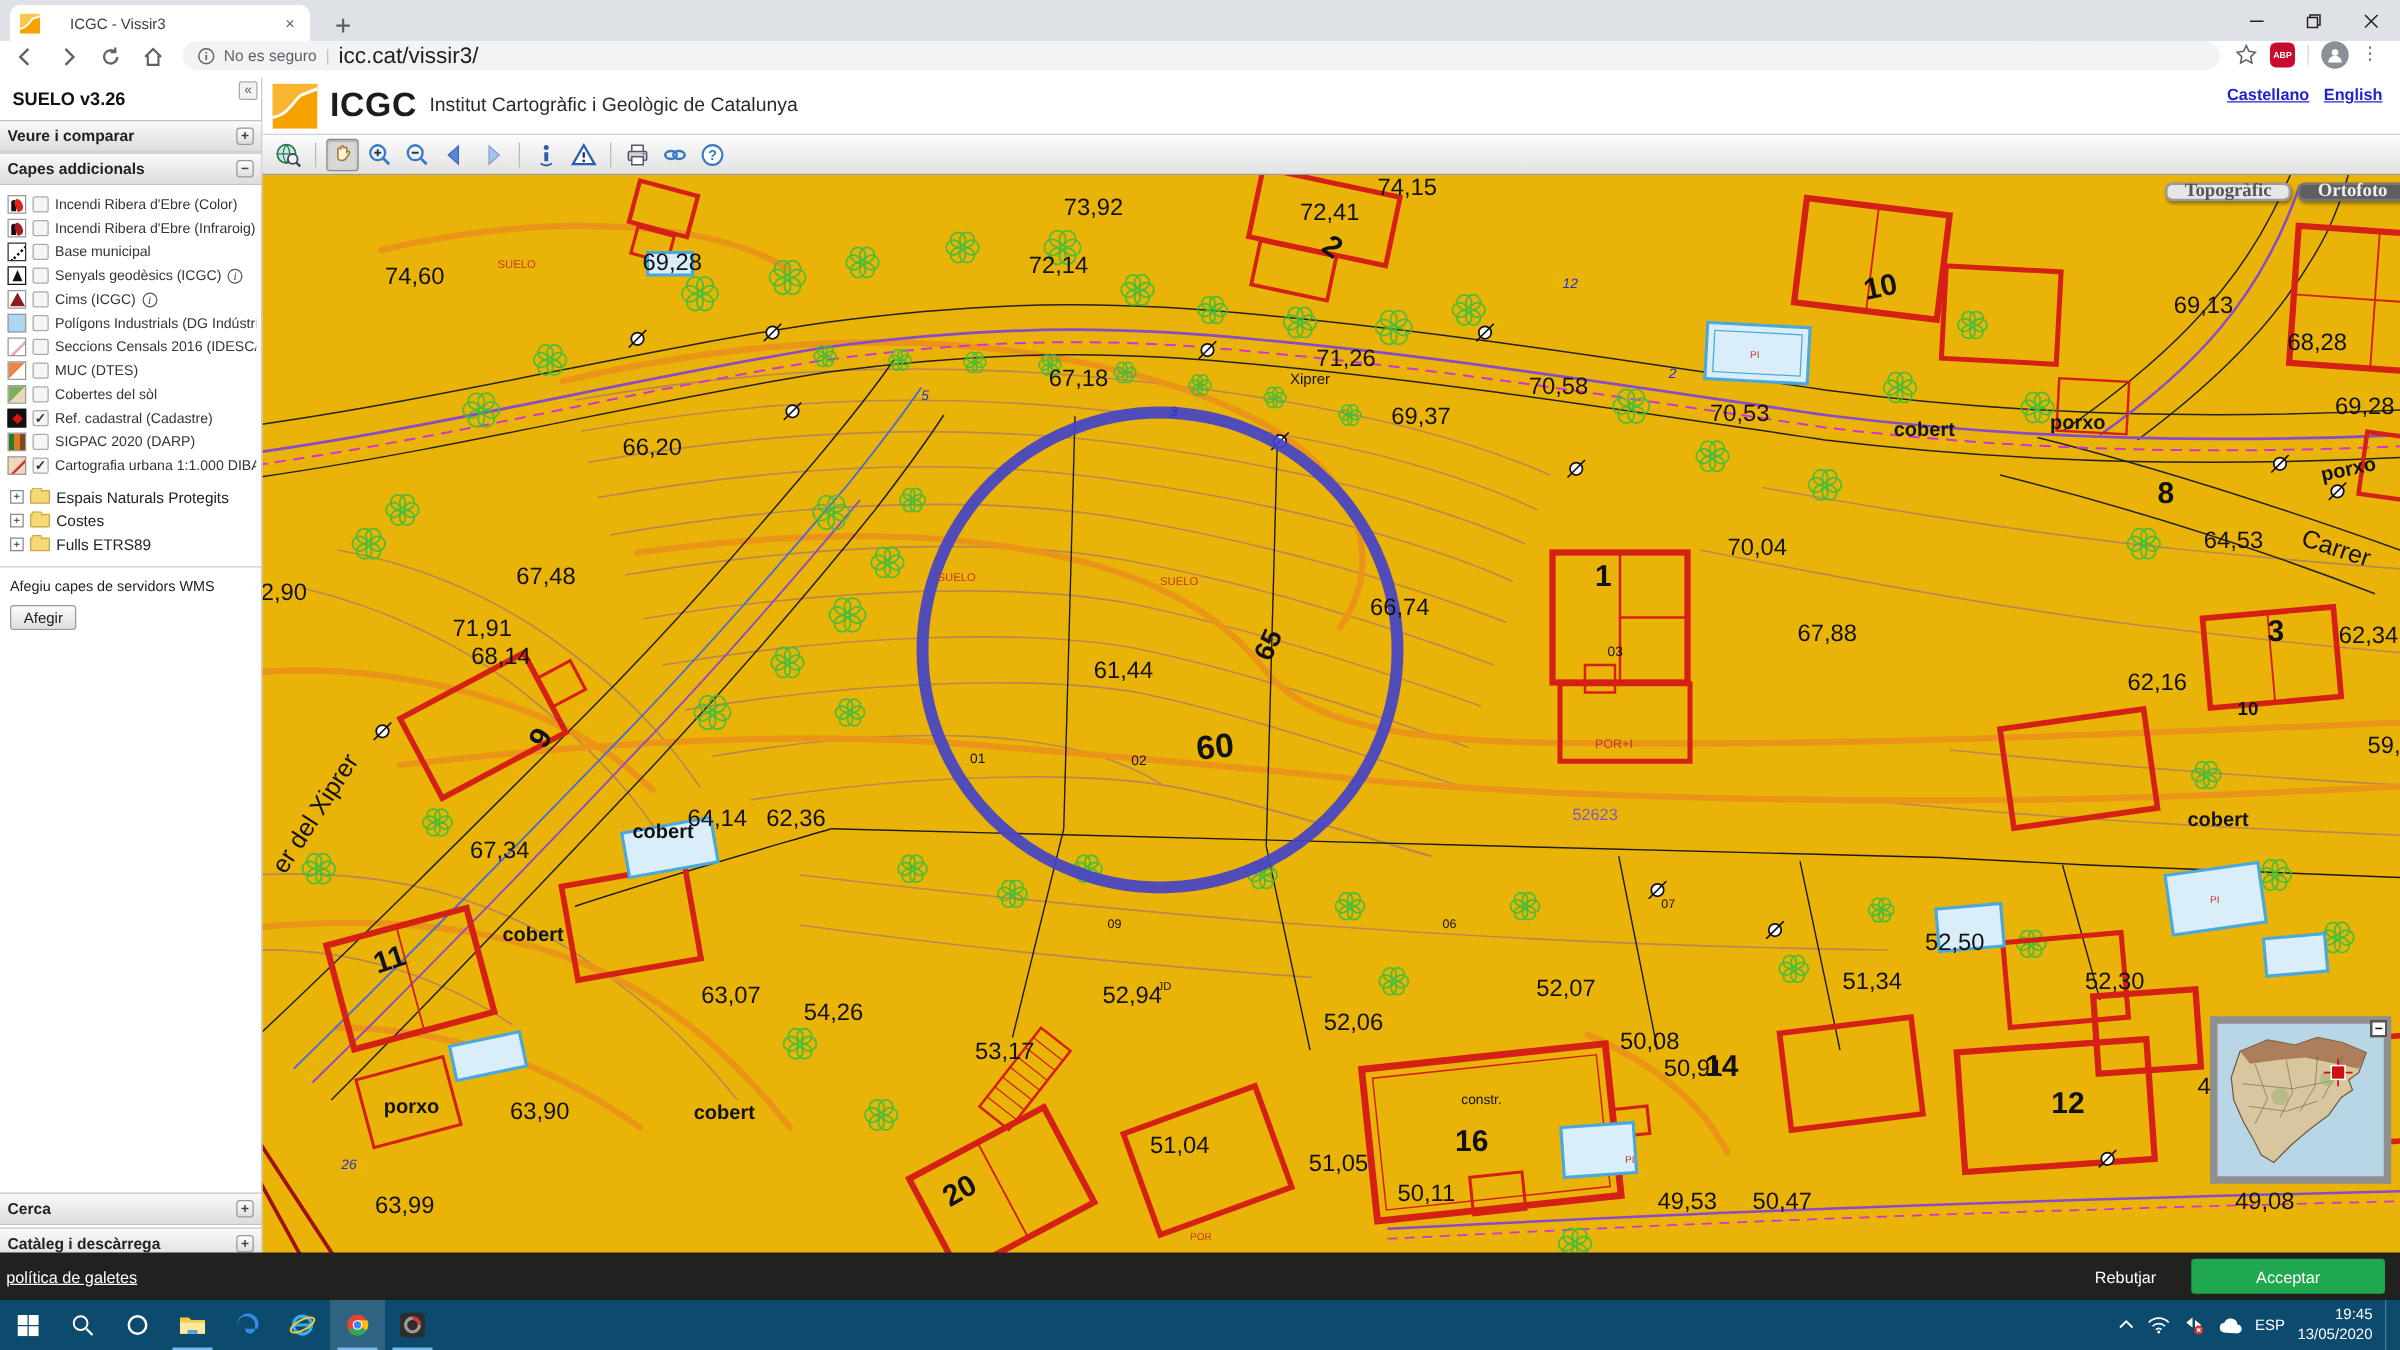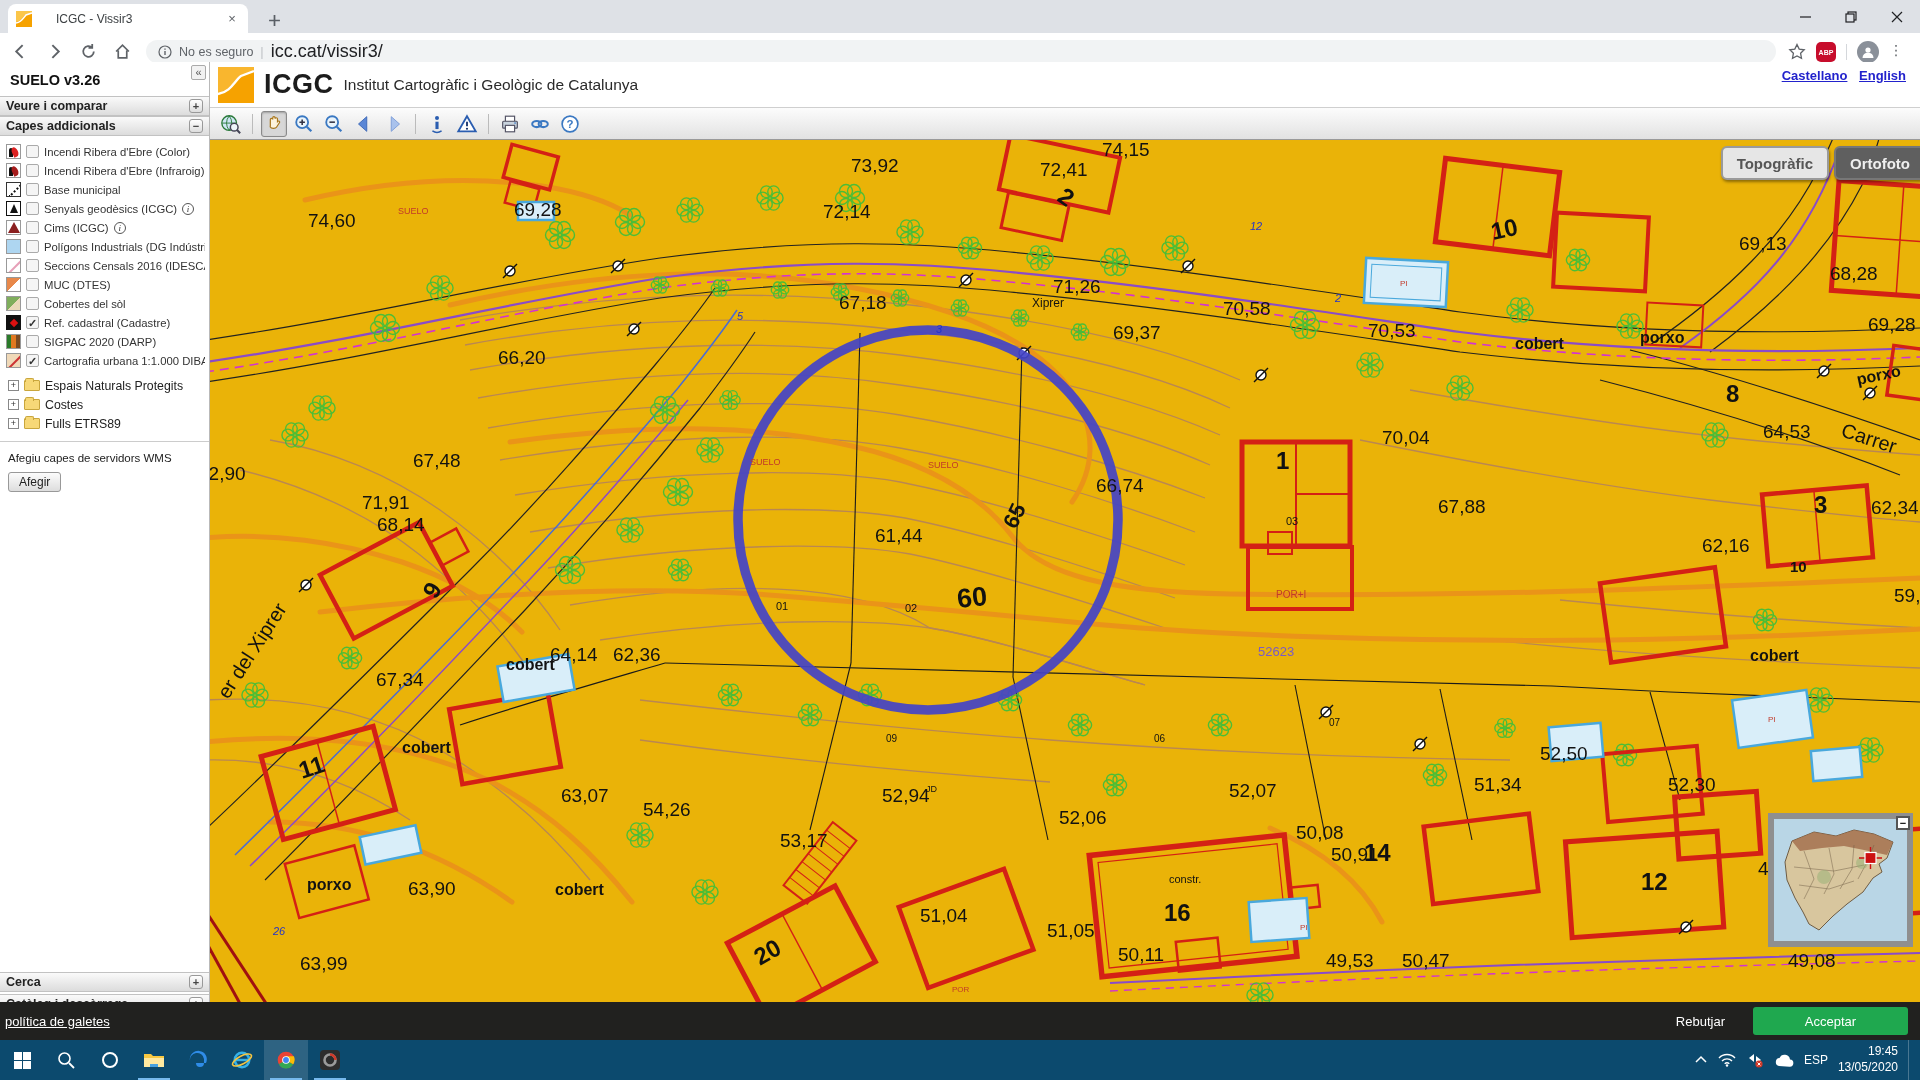--- a/index.html
+++ b/index.html
@@ -7,40 +7,40 @@
 
   
   #tabstrip { position:absolute; left:0; top:0; width:1920px; height:33px; background:#dee1e6; }
   #tab { position:absolute; left:8px; top:4px; width:240px; height:29px; background:#fff; border-radius:8px 8px 0 0; display:flex; align-items:center; padding:0 8px; gap:24px; }
   #tab .fav { width:16px; height:16px; flex:0 0 16px; }
   #tab .ttl { font-size:12px; color:#3c4043; flex:1; white-space:nowrap; overflow:hidden; }
   #tab .x { font-size:13px; color:#5f6368; width:16px; text-align:center; cursor:default; }
   #newtab { position:absolute; left:262px; top:8px; width:24px; height:24px; color:#5a5f66; display:flex; align-items:center; justify-content:center; }
   #wincontrols { position:absolute; right:0; top:0; height:33px; display:flex; }
   #wincontrols .wc { width:46px; height:33px; display:flex; align-items:center; justify-content:center; color:#202124; }
-  #addrbar { position:absolute; left:0; top:33px; width:1920px; height:31px; background:#fff; border-bottom:1px solid #d4d7db; display:flex; align-items:flex-end; }
+  #addrbar { position:absolute; left:0; top:33px; width:1920px; height:31px; background:#fff; border-bottom:1px solid #d4d7db; display:flex; align-items:flex-start; }
   .navic { width:28px; height:24px; display:flex; align-items:center; justify-content:center; color:#5f6368; margin-left:6px; }
   #omnibox { margin-left:10px; width:1630px; height:23px; background:#f1f3f4; border-radius:12px; display:flex; align-items:center; padding:0 12px; gap:7px; }
   #omnibox .sec { color:#5f6368; font-size:12.5px; }
   #omnibox .sep { color:#c0c3c7; font-size:13px; }
   #omnibox .url { color:#202124; font-size:18px; }
   #addr-right { display:flex; align-items:center; gap:10px; margin-left:12px; }
   .abp { width:20px; height:20px; background:#c70d2c; border-radius:5px; color:#fff; font-size:7px; font-weight:bold; display:flex; align-items:center; justify-content:center; }
   .avatar { width:22px; height:22px; border-radius:50%; background:#8a9099; color:#fff; display:flex; align-items:center; justify-content:center; }
   .vsep { width:1px; height:16px; background:#d4d7db; }
   .dots { color:#5f6368; font-size:14px; letter-spacing:0; line-height:4px; text-align:center; }
 
   
   #app { position:absolute; left:0; top:62px; width:1920px; height:978px; background:#fff; }
 
   
   #sidebar { position:absolute; left:0; top:0; width:210px; height:978px; background:#fff; border-right:1px solid #b9b9b9; font-size:12px; color:#222; }
   #collapse-btn { position:absolute; right:3px; top:3px; width:15px; height:15px; border:1px solid #aaa; background:#f2f2f2; border-radius:2px; font-size:11px; line-height:13px; text-align:center; color:#555; }
   #vissir-title { padding:10px 10px 8px 10px; font-weight:bold; font-size:14.5px; color:#111; }
-  .sect { height:20px; background:linear-gradient(#fafafa,#dcdcdc); border-top:1px solid #c2c2c2; border-bottom:1px solid #c2c2c2; display:flex; align-items:center; padding:0 6px; font-weight:bold; font-size:12.5px; }
+  .sect { height:20px; background:linear-gradient(#fafafa,#dcdcdc); border-top:1px solid #c2c2c2; border-bottom:1px solid #c2c2c2; display:flex; align-items:center; padding:12px 6px; font-weight:bold; font-size:12.5px; }
   .sect .lbl { flex:1; }
   .tgl { width:14px; height:14px; border:1px solid #999; background:linear-gradient(#fff,#ddd); border-radius:3px; font-size:11px; line-height:12px; text-align:center; color:#444; }
   #layer-list { padding:6px 0 2px 0; }
   .layer-row { display:flex; align-items:center; gap:5px; padding:2px 4px 2px 6px; height:19px; }
   .licon { width:15px; height:15px; flex:0 0 15px; position:relative; border:1px solid #999; background:#fff; overflow:hidden; }
   .cb { width:13px; height:13px; flex:0 0 13px; border:1px solid #aaa; background:#f5f5f5; border-radius:2px; font-size:11px; line-height:12px; text-align:center; color:#333; font-weight:bold; }
   .llabel { font-size:11.3px; color:#333; white-space:nowrap; overflow:hidden; }
   .info-badge { width:12px; height:12px; flex:0 0 12px; border:1px solid #555; border-radius:50%; font-size:9px; line-height:10px; text-align:center; color:#333; font-style:italic; font-family:"Liberation Serif",serif; }
   
   .li-fire1::before,.li-fire2::before { content:""; position:absolute; left:2px; top:3px; width:4px; height:9px; background:#111; border-radius:2px 2px 0 0; }
@@ -81,21 +81,21 @@
   #lang a { color:#2222cc; text-decoration:underline; margin-left:8px; }
   #toolbar { position:absolute; left:0; top:46px; width:1710px; height:32px; background:linear-gradient(#fcfcfc,#e2e2e2); border-bottom:1px solid #9a9a9a; display:flex; align-items:center; padding-left:8px; gap:4px; }
   .tbtn { width:26px; height:26px; display:flex; align-items:center; justify-content:center; border:1px solid transparent; border-radius:3px; }
   .tbtn.active { border:1px solid #8a8a8a; background:#d7d7d7; box-shadow:inset 0 1px 2px rgba(0,0,0,.25); }
   .tsep { width:1px; height:20px; background:#bbb; margin:0 4px; }
 
   
   #map { position:absolute; left:0; top:78px; width:1710px; height:900px; background:#eab308; overflow:hidden; }
   #map svg.world { position:absolute; left:0; top:0; }
   #style-buttons { position:absolute; top:6px; right:-6px; display:flex; gap:5px; }
-  .stybtn { height:34px; padding:0 14px; border:2px solid #9a9a9a; border-radius:6px; font-size:15px; font-weight:bold; display:flex; align-items:center; box-shadow:1px 2px 3px rgba(0,0,0,.4); }
+  .stybtn { height:15px; padding:0 14px; border:2px solid #9a9a9a; border-radius:6px; font-size:15px; font-weight:bold; display:flex; align-items:center; box-shadow:1px 2px 3px rgba(0,0,0,.4);font-family:Liberation Serif, serif; }
   .stybtn.light { background:#e6e6e6; color:#555; }
   .stybtn.dark { background:#5f5f5f; color:#eee; border-color:#777; }
   #minimap { position:absolute; right:7px; top:673px; width:145px; height:134px; background:#8f8f8f; padding:6px; }
   #minimap svg { background:#b9d6e6; width:133px; height:122px; display:block; }
   #minimap-min { position:absolute; right:3px; top:3px; width:14px; height:14px; background:#fff; border:2px solid #555; font-size:11px; line-height:10px; text-align:center; color:#111; font-weight:bold; }
 
   
   #cookie { position:absolute; left:0; top:1002px; width:1920px; height:38px; background:#21211f; display:flex; align-items:center; color:#fff; z-index:50; }
   #cookie .msg { font-size:13px; margin-left:14px; }
   #cookie a { color:#fff; text-decoration:underline; margin-left:5px; font-size:13px; }

